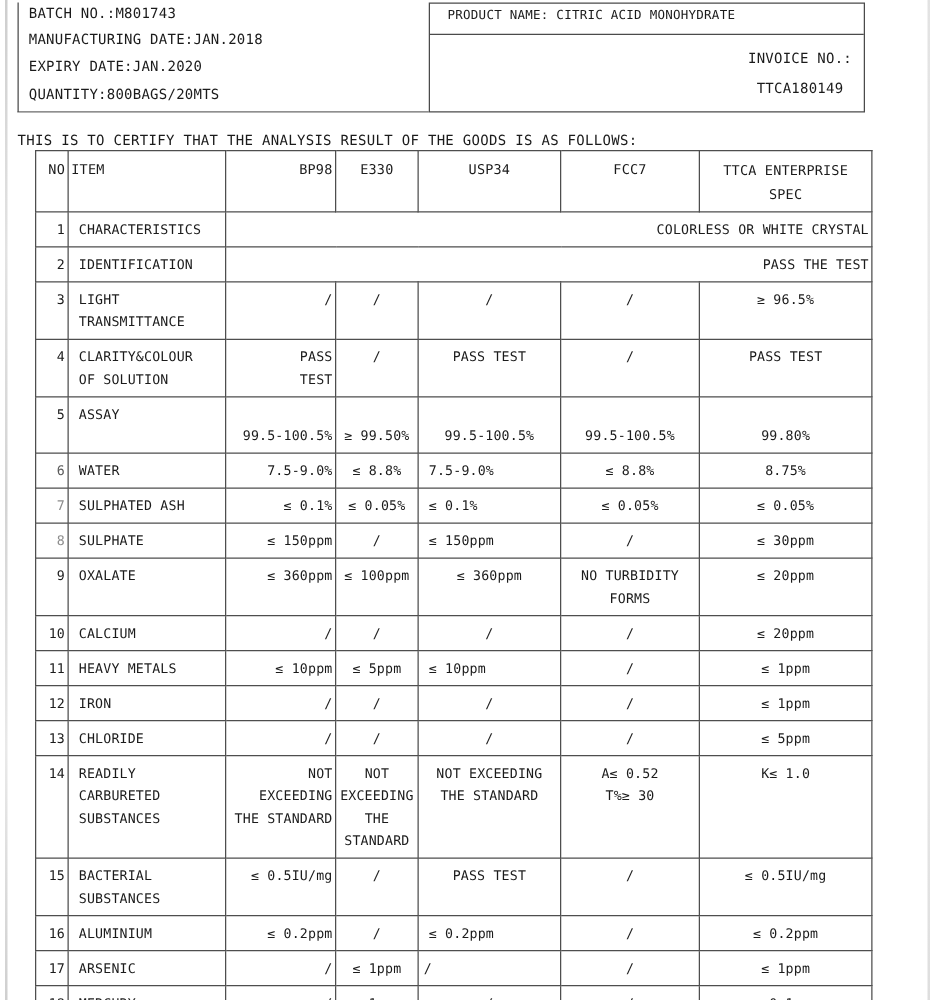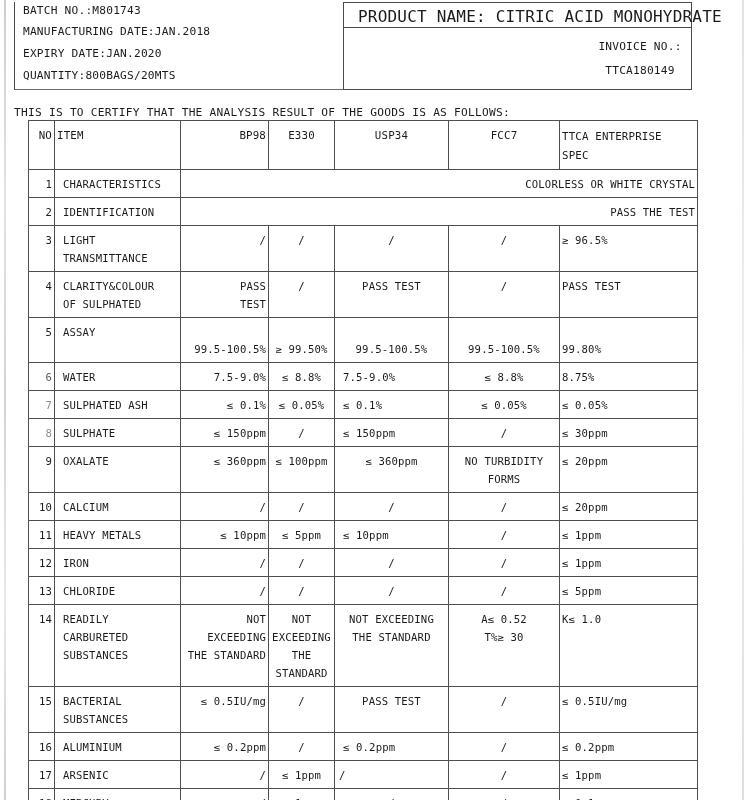--- a/index.html
+++ b/index.html
@@ -72,21 +72,21 @@
     width: 349px; height: 88px;
     border: 1.3px solid #4a4a4a;
     box-sizing: border-box;
   }
   .prodname {
     position: absolute;
     left: 0; top: 0;
     width: 100%; height: 25px;
     border-bottom: 1.3px solid #4a4a4a;
     box-sizing: border-box;
-    font-size: 16px;
+    font-size: 10px;
     padding: 4px 0 0 14px;
     white-space: nowrap;
     letter-spacing: .2px;
   }
   .datecell, .invcell {
     position: absolute;
     top: 25px;
     height: 61px;
     box-sizing: border-box;
     text-align: center;
@@ -129,21 +129,21 @@
     padding: 0;
     vertical-align: top;
     color: #1b1b1b;
   }
   .c-no    { width: 25px;  text-align: right; }
   .c-item  { width: 125px; text-align: left; }
   .c-bp    { width: 87px;  text-align: right; }
   .c-e330  { width: 65px;  text-align: center; }
   .c-usp   { width: 113px; text-align: center; }
   .c-fcc   { width: 110px; text-align: center; }
-  .c-ttca  { width: 137px; }
+  .c-ttca  { width: 137px; text-align: center; }
 
   .cellpad  { padding: 5px 2px 4px 2px; line-height: 18px; }
   .itempad  { padding: 5px 2px 4px 8px; line-height: 18px; }
   .leftval  { text-align: left; padding-left: 8px; }
 
   .hdrow td { font-size: 10.8px; }
   .hdrow .cellpad { padding-top: 6px; }
 
   .ttca-hd { line-height: 19px; }
 
@@ -262,21 +262,21 @@
             </td>
         </tr>
 
         <tr>
           <td class="c-no">
               <div class="cellpad">4</div>
             </td>
           <td class="c-item">
               <div class="itempad">
             <div>CLARITY&amp;COLOUR</div>
-            <div>OF SULPHATED</div>
+            <div>OF SOLUTION</div>
           </div>
             </td>
           <td class="c-bp">
               <div class="cellpad">
             <div>PASS</div>
             <div>TEST</div>
           </div>
             </td>
           <td class="c-e330">
               <div class="cellpad">/</div>

